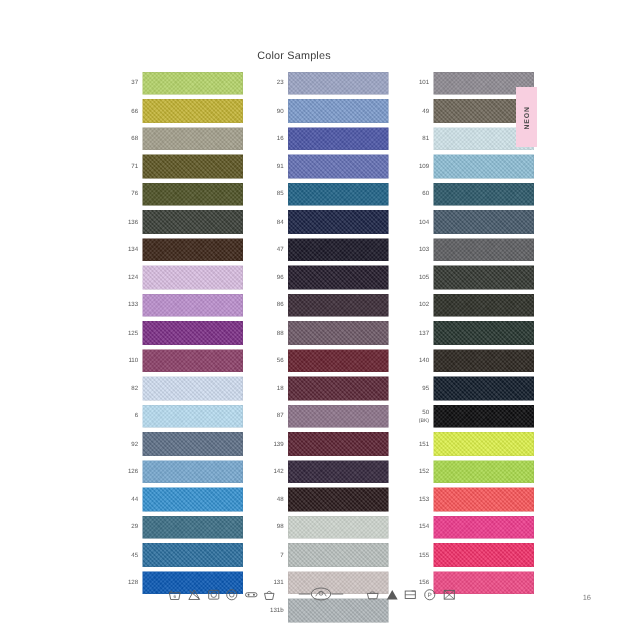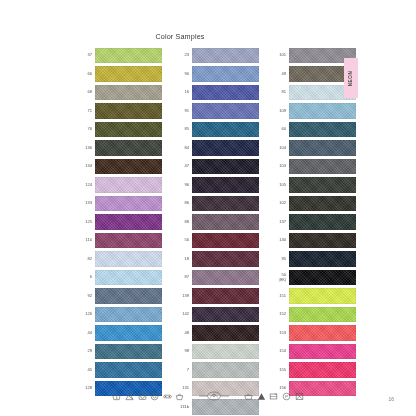--- a/index.html
+++ b/index.html
@@ -15,21 +15,21 @@
     position: relative;
   }
   .page {
     position: absolute;
     inset: 0;
     background: #ffffff;
   }
   .page-title {
     position: absolute;
     top: 32px;
-    left: 0;
+    left: 16px;
     width: 360px;
     text-align: center;
     font-size: 7.2px;
     color: #3a3a3a;
     letter-spacing: 0.15px;
   }
   .columns {
     position: absolute;
     top: 48px;
     left: 0;

